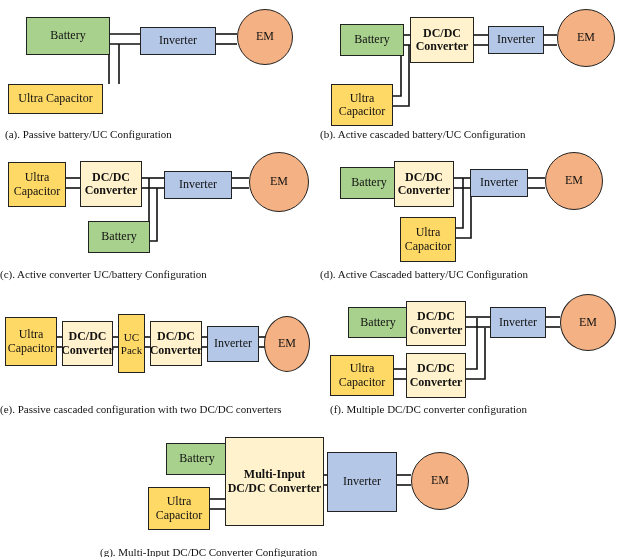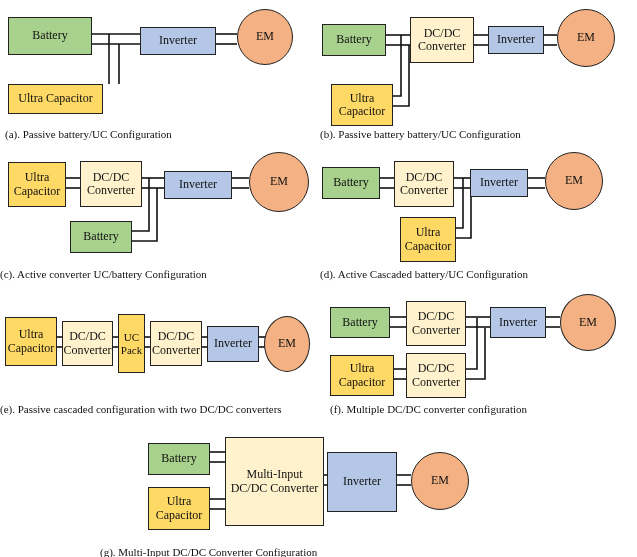--- a/index.html
+++ b/index.html
@@ -7,23 +7,23 @@
   body { width:637px; height:557px; font-family:"Liberation Serif", serif; color:#111; }
   #fig { position:relative; width:637px; height:557px; background:#fff; overflow:hidden; }
   #wires { position:absolute; left:0; top:0; z-index:1; }
   .wire { fill:none; stroke:var(--wire,#111); stroke-width:1.6; }
   .block {
     position:absolute; z-index:2;
     border:1.3px solid var(--border,#222);
     display:flex; align-items:center; justify-content:center;
     text-align:center; font-size:12px; line-height:1.12; padding:1px;
   }
-  .battery { background:var(--battery,#a9d18e); }
+  .battery { background:var(--battery,#a9d18e);margin-left:18px; }
   .uc      { background:var(--ultra_capacitor,#ffd966); }
-  .conv    { background:var(--converter,#fff2cc); }
+  .conv    { background:var(--converter,#fff2cc);font-weight:bold; }
   .inv     { background:var(--inverter,#b4c7e7); }
   .em      { background:var(--em,#f4b183); border-radius:50%; }
   .tight   { font-size:11px; padding:10px; }
   .caption { position:absolute; z-index:2; font-size:11px; }
 </style>
 </head>
 <body>
 
 <div id="fig">
 
@@ -159,21 +159,21 @@
     <div class="block em" style="left:237px;top:9px;width:56px;height:56px">EM</div>
     <div class="caption" style="left:5px;top:128px;width:295px">(a). Passive battery/UC Configuration</div>
   </div>
 
   <div>
     <div class="block battery" style="left:322px;top:24px;width:64px;height:32px">Battery</div>
     <div class="block conv" style="left:410px;top:17px;width:64px;height:46px">DC/DC Converter</div>
     <div class="block inv" style="left:488px;top:26px;width:56px;height:28px">Inverter</div>
     <div class="block em" style="left:557px;top:9px;width:58px;height:58px">EM</div>
     <div class="block uc" style="left:331px;top:84px;width:62px;height:42px">Ultra Capacitor</div>
-    <div class="caption" style="left:320px;top:128px;width:310px">(b). Passive battery battery/UC Configuration</div>
+    <div class="caption" style="left:320px;top:128px;width:310px">(b). Active cascaded battery/UC Configuration</div>
   </div>
 
   <div>
     <div class="block uc" style="left:8px;top:162px;width:58px;height:45px">Ultra Capacitor</div>
     <div class="block conv" style="left:80px;top:161px;width:62px;height:46px">DC/DC Converter</div>
     <div class="block inv" style="left:164px;top:171px;width:68px;height:28px">Inverter</div>
     <div class="block em" style="left:249px;top:152px;width:60px;height:60px">EM</div>
     <div class="block battery" style="left:70px;top:221px;width:62px;height:32px">Battery</div>
     <div class="caption" style="left:0px;top:268px;width:310px">(c). Active converter UC/battery Configuration</div>
   </div>

